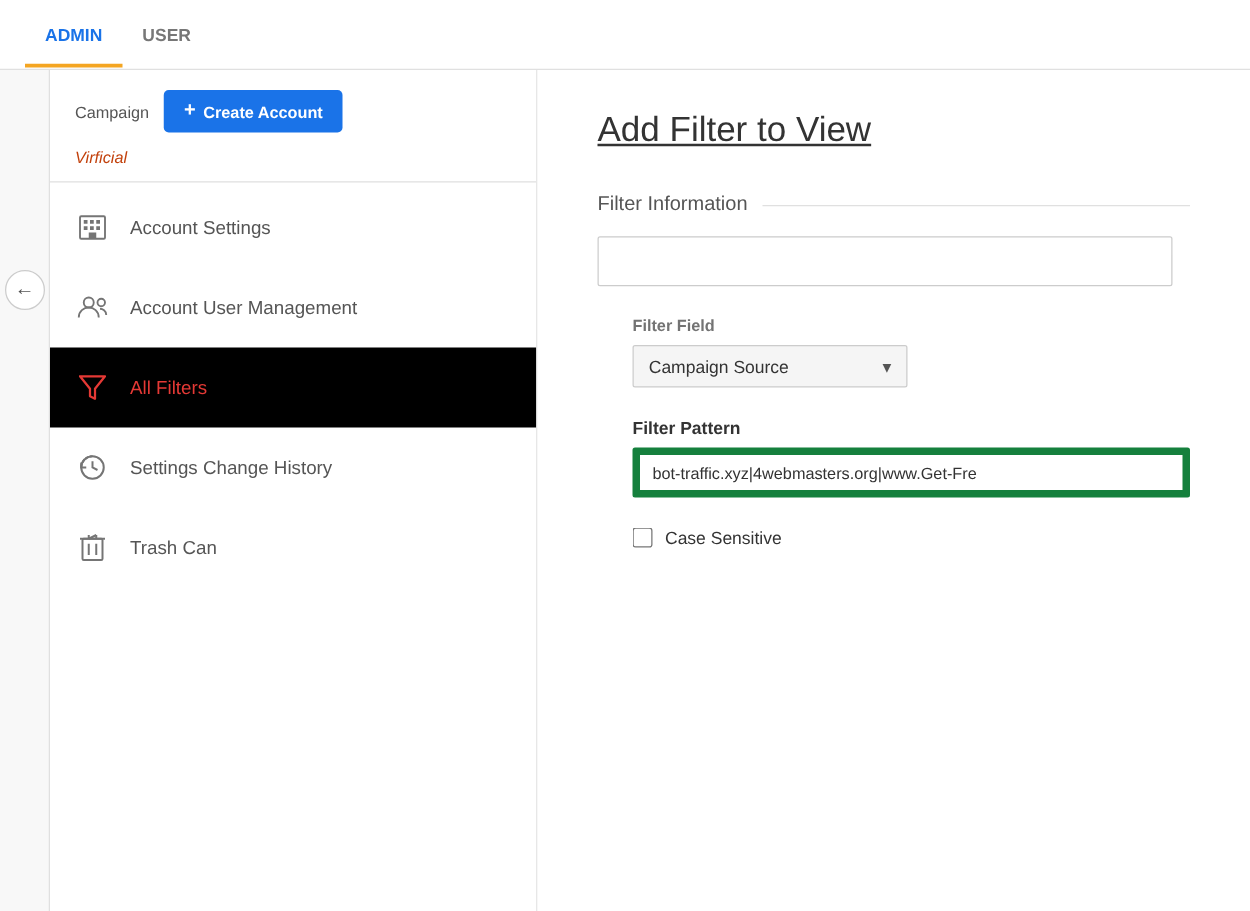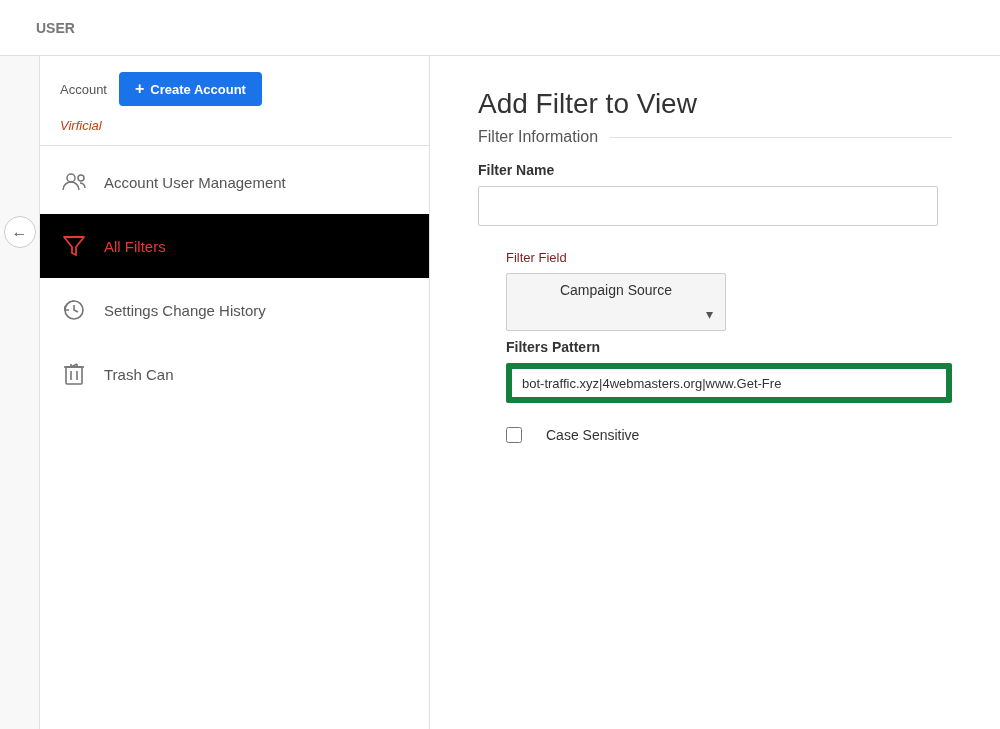--- a/index.html
+++ b/index.html
@@ -148,21 +148,22 @@
     .main-content {
       flex: 1;
       padding: 32px 48px;
       overflow-y: auto;
       background: #fff;
     }
     .page-title {
       font-size: 28px;
       font-weight: 400;
       color: #333;
-      margin-bottom: 8px;
+      margin-bottom: 35px;
+      text-decoration: underline;
     }
     .section-title {
       font-size: 16px;
       color: #555;
       margin-bottom: 16px;
       display: flex;
       align-items: center;
       gap: 12px;
     }
     .section-title::after {
@@ -236,39 +237,38 @@
     }
     .radio-label {
       font-size: 14px;
       color: #333;
     }
     .sub-fields {
       margin-left: 28px;
     }
     .sub-label {
       font-size: 13px;
-      font-weight: 400;
-      color: #7f1d1d;
+      font-weight: 700;
+      color: #737373;
       margin-bottom: 8px;
       display: block;
     }
     .select-dropdown {
       display: flex;
       align-items: center;
       border: 1px solid #ccc;
       border-radius: 2px;
       background: #f5f5f5;
       padding: 8px 12px;
       gap: 8px;
       cursor: pointer;
       width: 220px;
       font-size: 14px;
       color: #333;
-      margin-bottom: 8px;
-      flex-direction: column;
+      margin-bottom: 24px;
     }
     .select-dropdown .chevron {
       margin-left: auto;
       color: #555;
     }
 
     .pattern-input {
       width: 100%;
       max-width: 460px;
       height: 40px;
@@ -276,21 +276,21 @@
       border-radius: 2px;
       padding: 0 10px;
       font-size: 13px;
       outline: none;
       color: #333;
     }
 
     .case-sensitive-row {
       display: flex;
       align-items: flex-end;
-      gap: 24px;
+      gap: 10px;
       margin-top: 16px;
     }
     .checkbox-input {
       width: 16px;
       height: 16px;
       cursor: pointer;
     }
     .checkbox-label {
       font-size: 14px;
       color: #333;
@@ -300,42 +300,58 @@
     .icon-building { display: inline-flex; }
     .icon-users { display: inline-flex; }
     .icon-filter { display: inline-flex; }
     .icon-history { display: inline-flex; }
     .icon-trash { display: inline-flex; }
   </style>
 </head>
 <body>
 
 <div class="top-nav">
+  <a class="nav-tab active">ADMIN</a>
   <a class="nav-tab">USER</a>
 </div>
 
 <div class="layout">
 
   <div class="collapse-btn">
     <div class="collapse-arrow">←</div>
   </div>
 
   <div class="sidebar">
 
     <div class="sidebar-header">
-      <span class="sidebar-header-label">Account</span>
+      <span class="sidebar-header-label">Campaign</span>
       <button class="create-account-btn">
         <span class="plus">+</span>
         <span>Create Account</span>
       </button>
     </div>
 
     <div class="account-name">Virficial</div>
     <div class="divider"></div>
 
+    <div class="nav-item">
+      <span class="nav-item-icon icon-building">
+        <svg width="24" height="24" viewBox="0 0 24 24" fill="#757575">
+          <rect x="2" y="3" width="20" height="18" rx="1" fill="none" stroke="#757575" stroke-width="1.5"></rect>
+          <rect x="5" y="6" width="3" height="3" fill="#757575"></rect>
+          <rect x="10" y="6" width="3" height="3" fill="#757575"></rect>
+          <rect x="15" y="6" width="3" height="3" fill="#757575"></rect>
+          <rect x="5" y="11" width="3" height="3" fill="#757575"></rect>
+          <rect x="10" y="11" width="3" height="3" fill="#757575"></rect>
+          <rect x="15" y="11" width="3" height="3" fill="#757575"></rect>
+          <rect x="9" y="16" width="6" height="5" fill="#757575"></rect>
+        </svg>
+      </span>
+      <span class="nav-item-label">Account Settings</span>
+    </div>
 
     <div class="nav-item">
       <span class="nav-item-icon icon-users">
         <svg width="26" height="24" viewBox="0 0 26 24" fill="#757575">
           <circle cx="10" cy="8" r="4" fill="none" stroke="#757575" stroke-width="1.5"></circle>
           <path d="M2 20 C2 15 6 12 10 12 C14 12 18 15 18 20" fill="none" stroke="#757575" stroke-width="1.5"></path>
           <circle cx="20" cy="8" r="3" fill="none" stroke="#757575" stroke-width="1.5"></circle>
           <path d="M19 13 C21 13 24 14.5 24 18" fill="none" stroke="#757575" stroke-width="1.5"></path>
         </svg>
       </span>
@@ -380,36 +396,35 @@
 
   </div>
 
   <div class="main-content">
 
     <h1 class="page-title">Add Filter to View</h1>
 
     <div class="section-title">Filter Information</div>
 
     <div class="form-group">
-      <label class="form-label">Filter Name</label>
       <input class="form-input" type="text" value="" style="">
     </div>
 
 
     <div class="radio-section">
 
       <div class="sub-fields">
         <span class="sub-label">Filter Field</span>
         <div class="select-dropdown">
           <span>Campaign Source</span>
           <span class="chevron">▾</span>
         </div>
 
         <div class="form-group">
-          <label class="form-label">Filters Pattern</label>
+          <label class="form-label">Filter Pattern</label>
           <input class="pattern-input" type="text" value="bot-traffic.xyz|4webmasters.org|www.Get-Fre" style="">
         </div>
 
         <div class="case-sensitive-row">
           <input class="checkbox-input" type="checkbox" style="">
           <span class="checkbox-label">Case Sensitive</span>
         </div>
       </div>
     </div>
 

